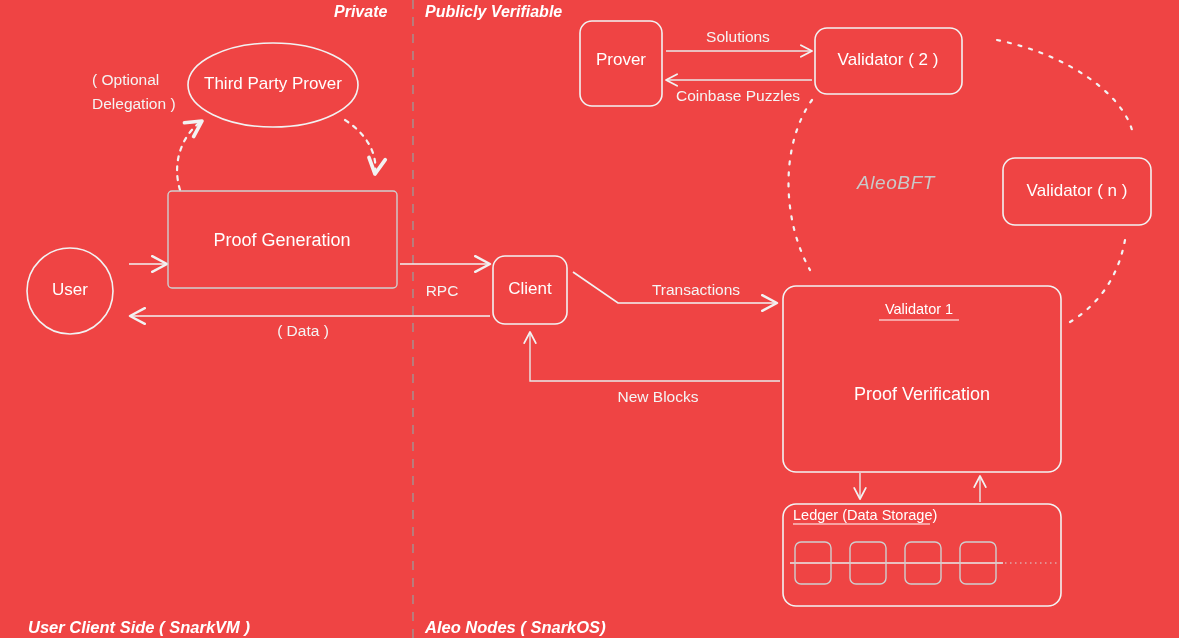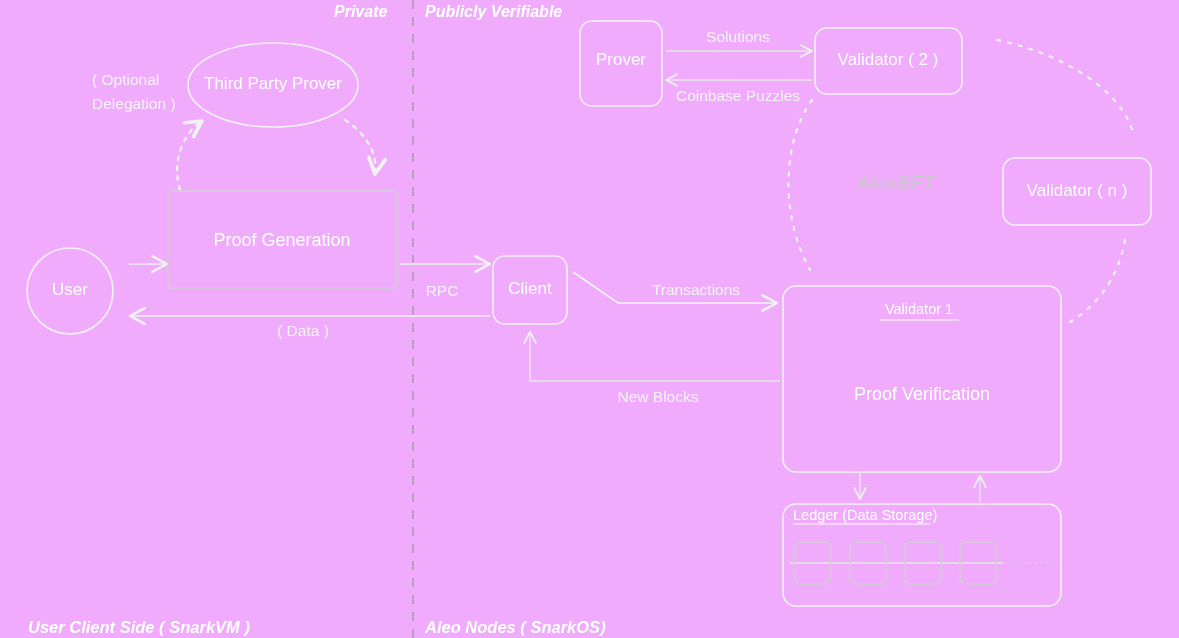--- a/index.html
+++ b/index.html
@@ -10,21 +10,21 @@
   body {
     width: 1179px;
     height: 638px;
     overflow: hidden;
     font-family: "Liberation Sans", sans-serif;
   }
   #canvas {
     position: relative;
     width: 1179px;
     height: 638px;
-    background: #f0abfc;
+    background: #ef4444;
   }
   svg.diagram {
     position: absolute;
     top: 0;
     left: 0;
     width: 1179px;
     height: 638px;
   }
   .node-shape {
     fill: none;

